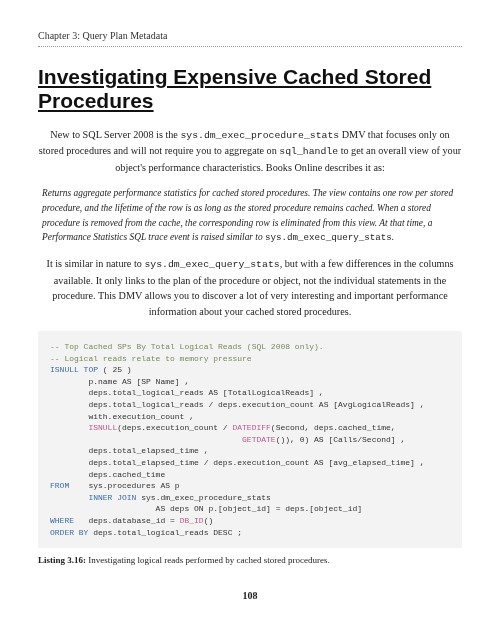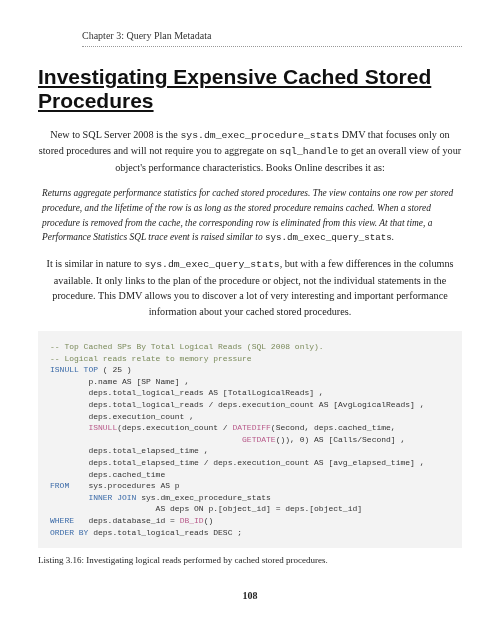--- a/index.html
+++ b/index.html
@@ -12,21 +12,20 @@
     padding: 28px 38px 0 38px;
     font-size: 10px;
     line-height: 1.5;
   }
   .chapter-header {
     font-size: 10px;
     color: #333;
     padding-bottom: 3px;
     border-bottom: 1px dotted #999;
     margin-bottom: 18px;
-    margin-left: 44px;
   }
   .title {
     font-family: 'Helvetica Neue', Arial, sans-serif;
     font-weight: 700;
     font-size: 21px;
     line-height: 1.15;
     color: #111;
     margin-bottom: 14px;
     text-decoration: underline;
   }
@@ -56,21 +55,21 @@
     margin-bottom: 6px;
     overflow: hidden;
   }
   .c-comment { color: #7a8a5a; }
   .c-kw { color: #3a6aa8; }
   .c-fn { color: #b85a8a; }
   .listing-caption {
     font-size: 9px;
     margin-bottom: 14px;
   }
-  .listing-caption .strong { font-weight: 400; }
+  .listing-caption .strong { font-weight: 700; }
   .page-num {
     text-align: center;
     font-weight: 700;
     font-size: 10px;
     margin-top: 20px;
   }
 </style>
 </head>
 <body>
 
@@ -89,21 +88,21 @@
 <p class="para">
   <span>It is similar in nature to </span><span class="mono">sys.dm_exec_query_stats</span><span>, but with a few differences in the columns available. It only links to the plan of the procedure or object, not the individual statements in the procedure. This DMV allows you to discover a lot of very interesting and important performance information about your cached stored procedures.</span>
 </p>
 
 <div class="code-block"><span class="c-comment">-- Top Cached SPs By Total Logical Reads (SQL 2008 only).</span>
 <span class="c-comment">-- Logical reads relate to memory pressure</span>
 <span class="c-kw">ISNULL TOP</span><span> ( 25 )</span>
 <span>        p.name AS [SP Name] ,</span>
 <span>        deps.total_logical_reads AS [TotalLogicalReads] ,</span>
 <span>        deps.total_logical_reads / deps.execution_count AS [AvgLogicalReads] ,</span>
-<span>        deps.execution_count ,</span>
+<span>        with.execution_count ,</span>
 <span>        </span><span class="c-fn">ISNULL</span><span>(deps.execution_count / </span><span class="c-fn">DATEDIFF</span><span>(Second, deps.cached_time,</span>
 <span>                                        </span><span class="c-fn">GETDATE</span><span>()), 0) AS [Calls/Second] ,</span>
 <span>        deps.total_elapsed_time ,</span>
 <span>        deps.total_elapsed_time / deps.execution_count AS [avg_elapsed_time] ,</span>
 <span>        deps.cached_time</span>
 <span class="c-kw">FROM</span><span>    sys.procedures AS p</span>
 <span class="c-kw">        INNER JOIN</span><span> sys.dm_exec_procedure_stats</span>
 <span>                      AS deps ON p.[object_id] = deps.[object_id]</span>
 <span class="c-kw">WHERE</span><span>   deps.database_id = </span><span class="c-fn">DB_ID</span><span>()</span>
 <span class="c-kw">ORDER BY</span><span> deps.total_logical_reads DESC ;</span></div>

